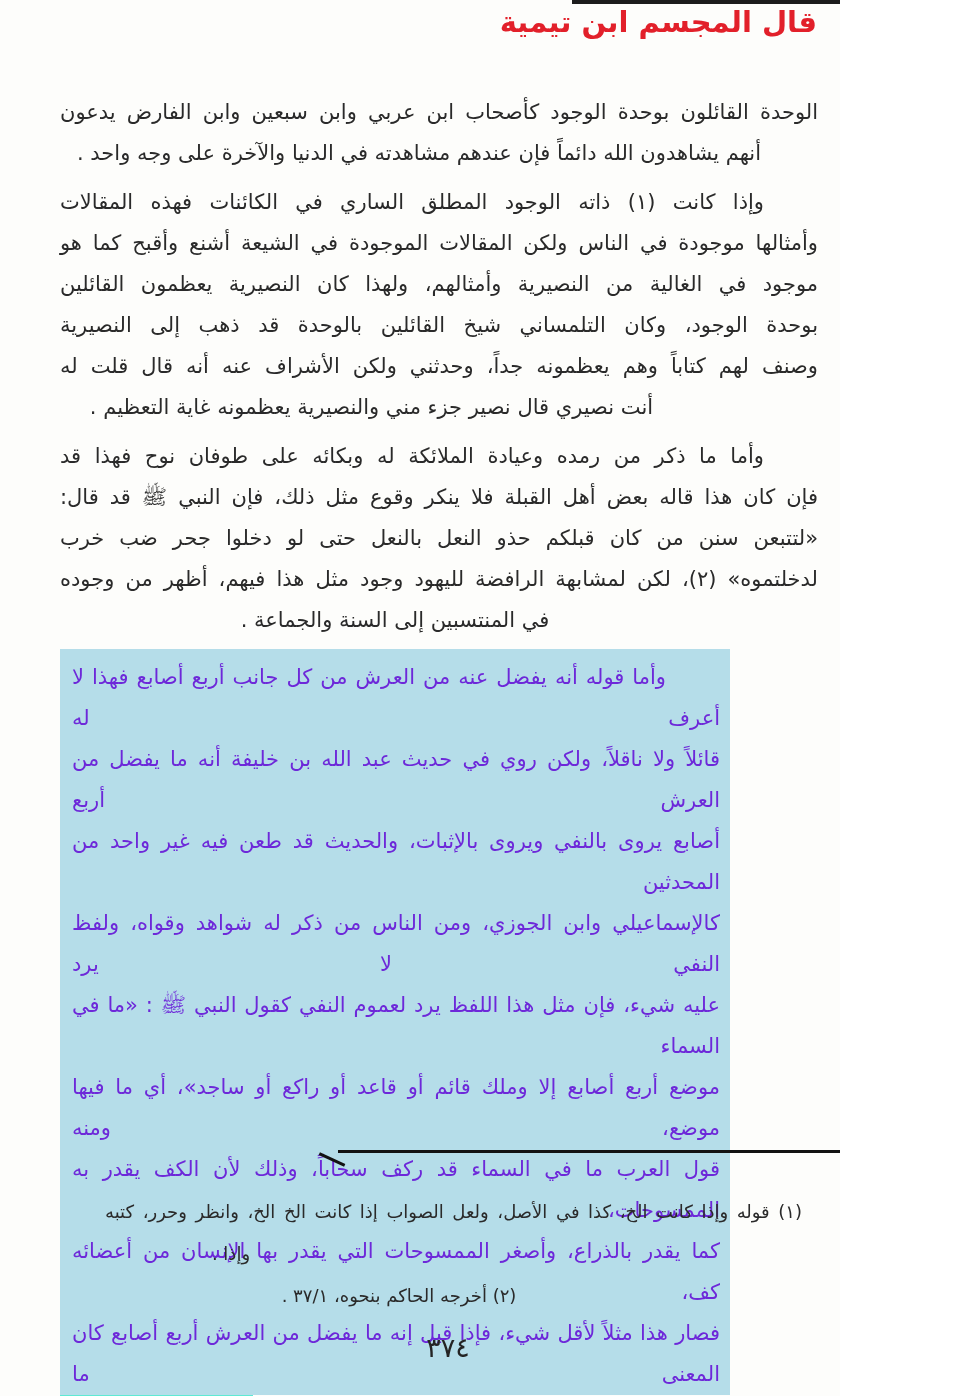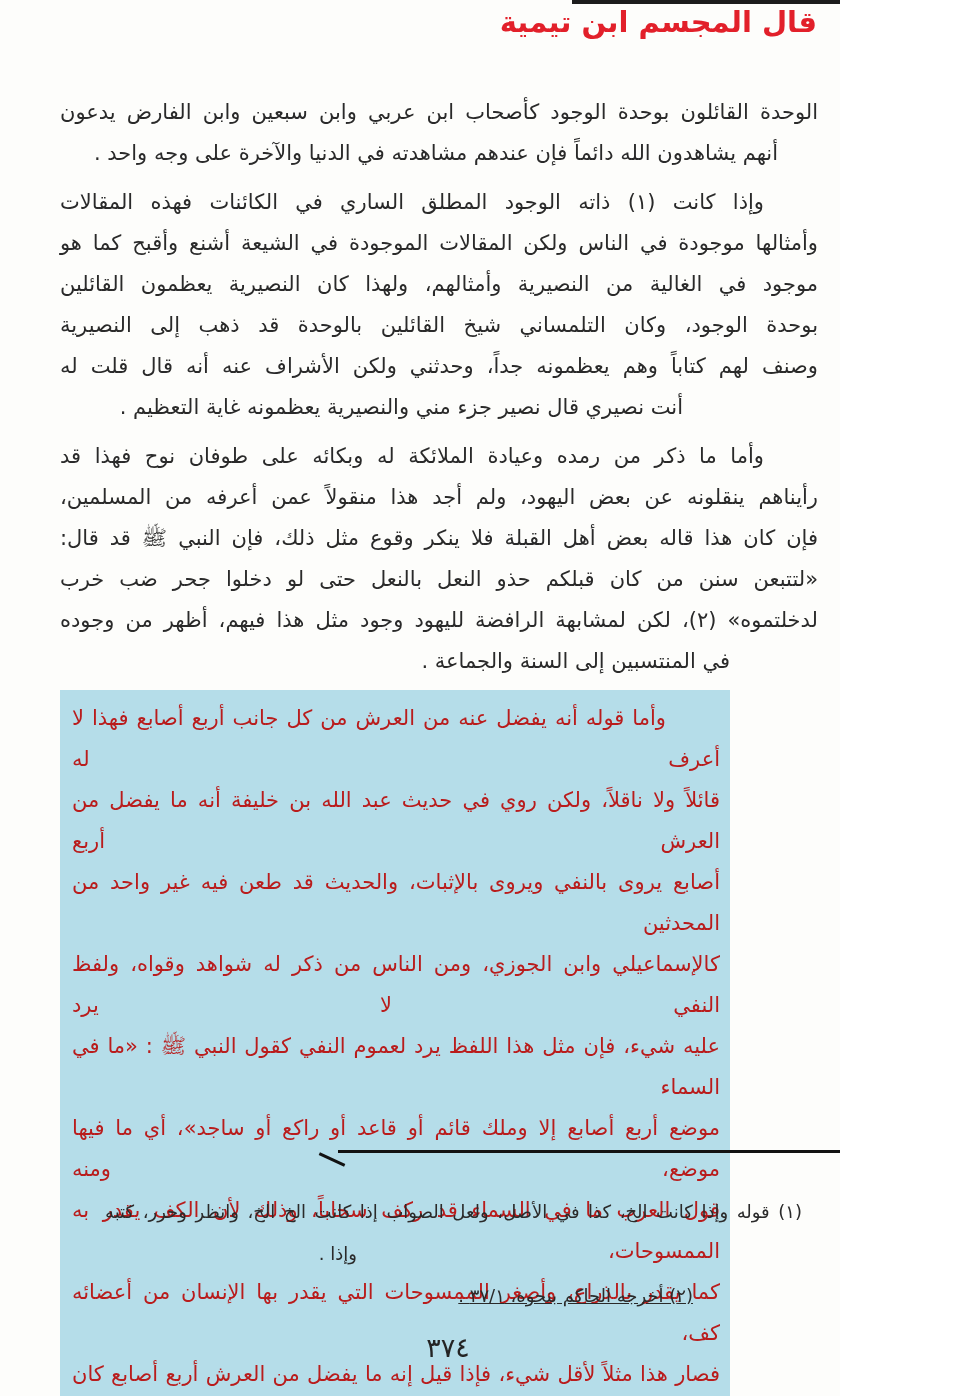--- a/index.html
+++ b/index.html
@@ -22,43 +22,43 @@
   }
   
   .body-text{
     position:absolute;top:92px;left:60px;right:22px;
     direction:rtl;
     font-size:21px;line-height:41px;
     color:#2a2a2a;
   }
   .para{margin:0;}
   .para + .para{margin-top:8px;}
-  .line{text-align:right;}
+  .line{text-align:center;}
   .jl{text-align:justify;text-align-last:justify;}
   .ind{text-indent:54px;}
   .rl-indent-sm{margin-right:40px;}
   .rl-indent-md{margin-right:135px;}
   .rl-indent-lg{margin-right:88px;}
   
   .hl-wrap{margin-top:6px;margin-right:88px;}
-  .hl-main{background:#b5dde9;padding:8px 10px 0 12px;color:#b91c1c;}
+  .hl-main{background:#b5dde9;padding:8px 10px 0 12px;color:#6d28d9;}
   .hl-lastline{text-align:left;direction:rtl;}
   .hl-lastline .strip{
     display:inline-block;background:#5eead4;color:#4e6a75;
     padding:0 8px 12px 34px;
   }
   
   .footnote-sep{position:absolute;left:338px;top:1150px;width:510px;height:3px;background:#121212;}
   .footnote-tick{position:absolute;left:318px;top:1158px;width:28px;height:3px;background:#121212;transform:rotate(25deg);}
   .footnotes{
     position:absolute;top:1191px;left:105px;right:38px;
     direction:rtl;font-size:18px;line-height:42px;color:#2a2a2a;
   }
   .fn-cont{margin-right:445px;}
-  .fn-2{margin-right:109px;text-decoration:underline;}
+  .fn-2{margin-right:109px;}
   
   .page-number{
     position:absolute;top:1292px;left:398px;width:100px;
     text-align:center;font-size:27px;color:#242424;direction:rtl;margin-top:40px;
   }
 </style>
 </head>
 <body>
 
 <div class="page">
@@ -78,21 +78,20 @@
       <div class="line jl ind">وإذا كانت (١) ذاته الوجود المطلق الساري في الكائنات فهذه المقالات</div>
       <div class="line jl">وأمثالها موجودة في الناس ولكن المقالات الموجودة في الشيعة أشنع وأقبح كما هو</div>
       <div class="line jl">موجود في الغالية من النصيرية وأمثالهم، ولهذا كان النصيرية يعظمون القائلين</div>
       <div class="line jl">بوحدة الوجود، وكان التلمساني شيخ القائلين بالوحدة قد ذهب إلى النصيرية</div>
       <div class="line jl">وصنف لهم كتاباً وهم يعظمونه جداً، وحدثني ولكن الأشراف عنه أنه قال قلت له</div>
       <div class="line rl-indent-md">أنت نصيري قال نصير جزء مني والنصيرية يعظمونه غاية التعظيم .</div>
     </div>
 
     <div class="para">
       <div class="line jl ind">وأما ما ذكر من رمده وعيادة الملائكة له وبكائه على طوفان نوح فهذا قد</div>
-      <div class="line jl">رأيناهم ينقلونه عن بعض اليهود، ولم أجد هذا منقولاً عمن أعرفه من المسلمين،</div>
       <div class="line jl">فإن كان هذا قاله بعض أهل القبلة فلا ينكر وقوع مثل ذلك، فإن النبي ﷺ قد قال:</div>
       <div class="line jl">«لتتبعن سنن من كان قبلكم حذو النعل بالنعل حتى لو دخلوا جحر ضب خرب</div>
       <div class="line jl">لدخلتموه» (٢)، لكن لمشابهة الرافضة لليهود وجود مثل هذا فيهم، أظهر من وجوده</div>
       <div class="line rl-indent-lg">في المنتسبين إلى السنة والجماعة .</div>
     </div>
 
     <div class="para hl-wrap">
       <div class="hl-main">
         <div class="line jl ind">وأما قوله أنه يفضل عنه من العرش من كل جانب أربع أصابع فهذا لا أعرف له</div>
         <div class="line jl">قائلاً ولا ناقلاً، ولكن روي في حديث عبد الله بن خليفة أنه ما يفضل من العرش أربع</div>

